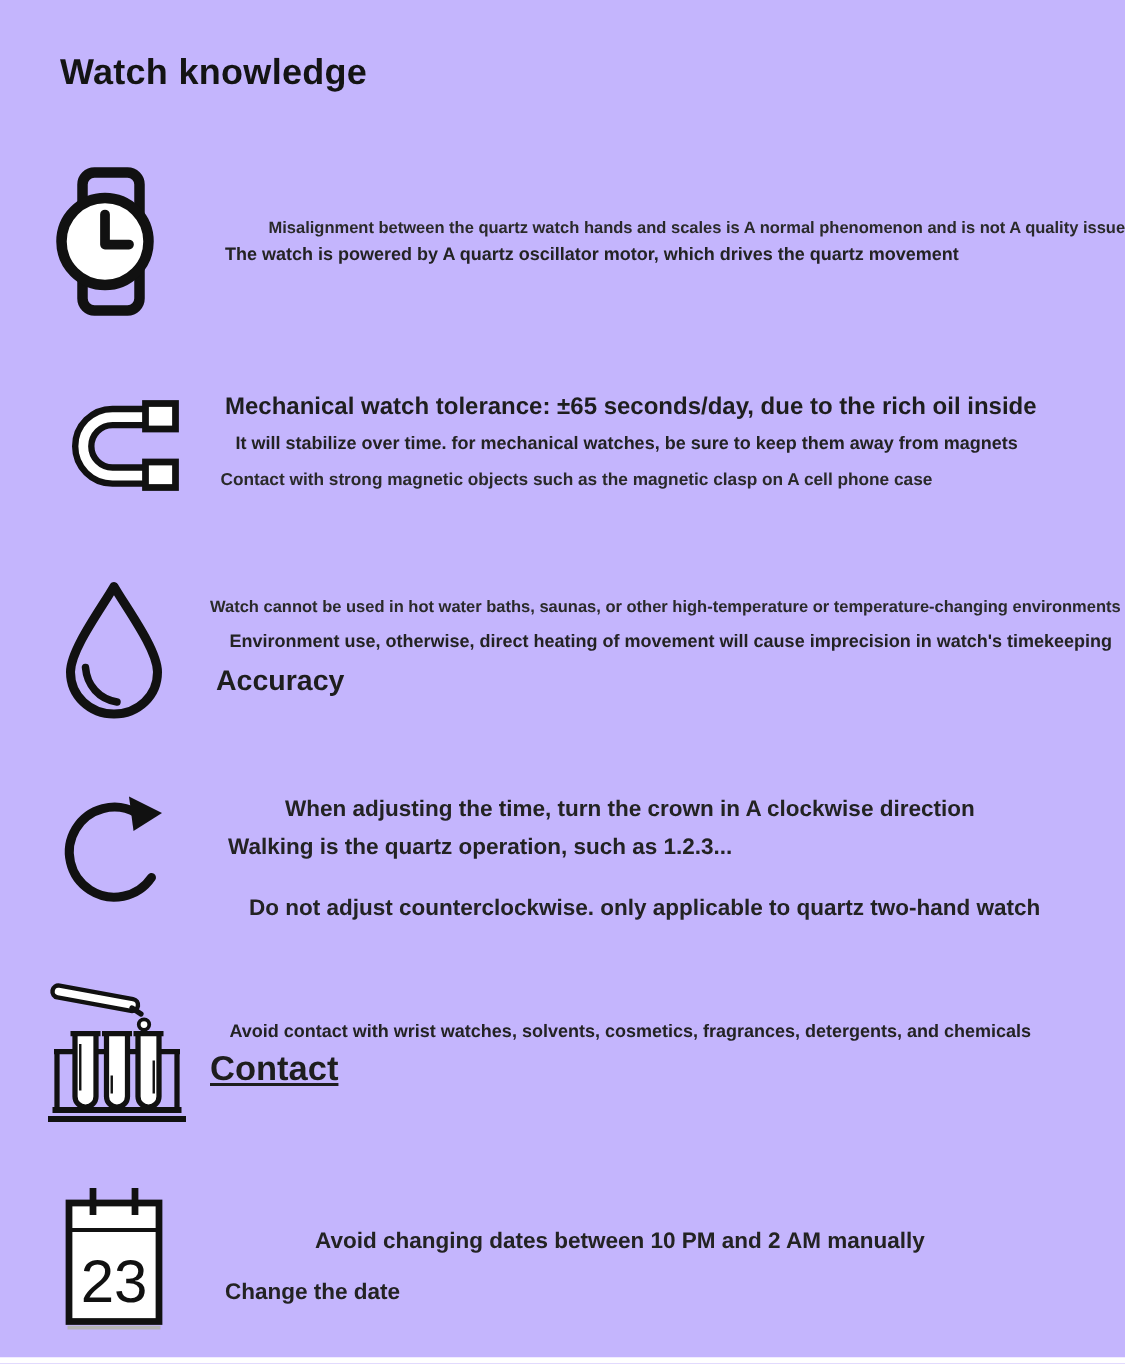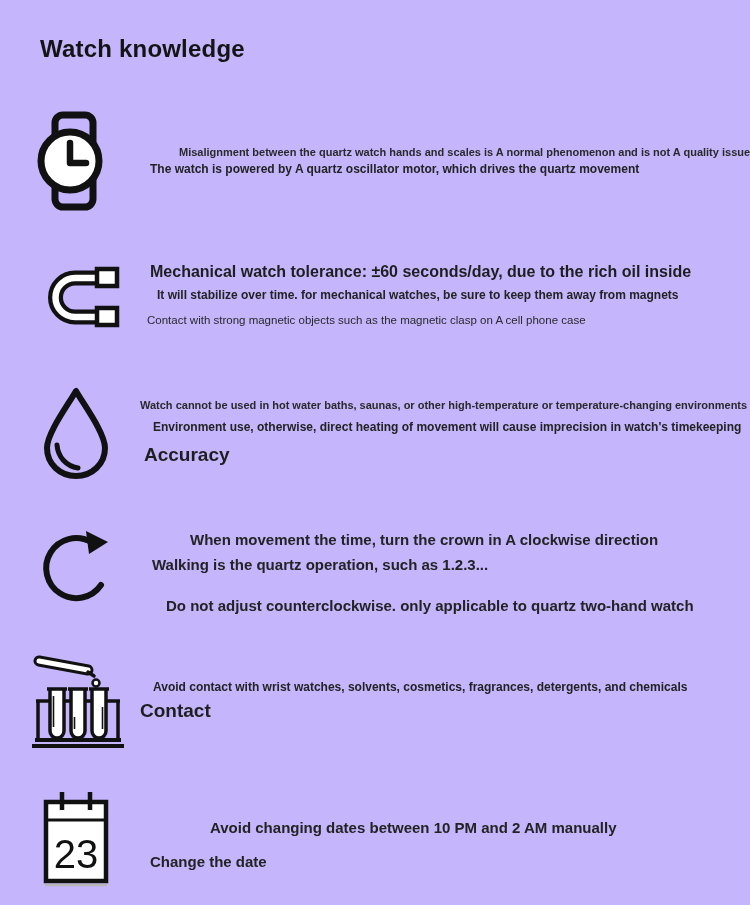--- a/index.html
+++ b/index.html
@@ -3,26 +3,26 @@
 <meta charset="utf-8">
 <style>
   html,body{margin:0;padding:0;background:#ffffff;}
   .canvas{
     position:relative; width:750px; height:905px; background:#c4b5fd;
     font-family:"Liberation Sans", sans-serif; color:#222; overflow:hidden;
   }
   .abs{position:absolute; white-space:nowrap; line-height:1.12;}
   .title{font-size:24px; font-weight:700; color:#141414; letter-spacing:.2px;}
   .t11 {font-size:11px;   font-weight:700; color:#2a2a2a;}
-  .t115{font-size:11.5px; font-weight:400; color:#2a2a2a;text-align:center;}
+  .t115{font-size:11.5px; font-weight:700; color:#2a2a2a;text-align:center;}
   .t14 {font-size:12px;   font-weight:700; color:#232323;}
   .t15 {font-size:15px;   font-weight:700; color:#232323;}
   .t16 {font-size:16px;   font-weight:700; color:#1e1e1e;}
   .t19 {font-size:19px;   font-weight:700; color:#1e1e1e;}
-  .t21 {font-size:19px;   font-weight:700; color:#1e1e1e;}
+  .t21 {font-size:23px;   font-weight:700; color:#1e1e1e;text-decoration:underline;}
   .icon{position:absolute;}
   .icon svg{display:block;}
 </style>
 </head>
 <body>
 
 <div class="canvas">
 
   <h1 class="abs title" style="left:40px; top:36px; margin:0;">Watch knowledge</h1>
 
@@ -40,21 +40,21 @@
 
   <section>
     <span class="icon" style="left:38px; top:263px;">
       <svg width="84" height="68" viewBox="0 0 84 68">
         <path d="M64 15 H37 a19.5 19.5 0 0 0 0 39 H64" fill="none" stroke="#111" stroke-width="15"></path>
         <path d="M64 15 H37 a19.5 19.5 0 0 0 0 39 H64" fill="none" stroke="#fff" stroke-width="6.5"></path>
         <rect x="59" y="6" width="20" height="17" fill="#fff" stroke="#111" stroke-width="4.5"></rect>
         <rect x="59" y="45" width="20" height="17" fill="#fff" stroke="#111" stroke-width="4.5"></rect>
       </svg>
     </span>
-    <p class="abs t16" style="left:150px; top:263px; margin:0;">Mechanical watch tolerance: ±60 seconds/day, due to the rich oil inside</p>
+    <p class="abs t16" style="left:150px; top:263px; margin:0;">Mechanical watch tolerance: ±65 seconds/day, due to the rich oil inside</p>
     <p class="abs t14" style="left:157px; top:289px; margin:0;">It will stabilize over time. for mechanical watches, be sure to keep them away from magnets</p>
     <p class="abs t115" style="left:147px; top:314px; margin:0;">Contact with strong magnetic objects such as the magnetic clasp on A cell phone case</p>
   </section>
 
   <section>
     <span class="icon" style="left:38px; top:385px;">
       <svg width="76" height="96" viewBox="0 0 76 96">
         <path d="M38 6 C30 20 9 48 9 63 C9 79 22 91 38 91 C54 91 67 79 67 63 C67 48 46 20 38 6 Z" fill="none" stroke="#111" stroke-width="6" stroke-linejoin="round"></path>
         <path d="M19 60 C20 72 28 81 40 83" fill="none" stroke="#111" stroke-width="5" stroke-linecap="round"></path>
       </svg>
@@ -64,21 +64,21 @@
     <p class="abs t19" style="left:144px; top:444px; margin:0;">Accuracy</p>
   </section>
 
   <section>
     <span class="icon" style="left:40px; top:520px;">
       <svg width="76" height="90" viewBox="0 0 76 90">
         <path d="M61 65 A30 30 0 1 1 51 22" fill="none" stroke="#111" stroke-width="6" stroke-linecap="round"></path>
         <polygon points="46,11 68,22 49,34" fill="#111"></polygon>
       </svg>
     </span>
-    <p class="abs t15" style="left:190px; top:532px; margin:0;">When movement the time, turn the crown in A clockwise direction</p>
+    <p class="abs t15" style="left:190px; top:532px; margin:0;">When adjusting the time, turn the crown in A clockwise direction</p>
     <p class="abs t15" style="left:152px; top:557px; margin:0;">Walking is the quartz operation, such as 1.2.3...</p>
     <p class="abs t15" style="left:150px; top:582px; margin:16px;">Do not adjust counterclockwise. only applicable to quartz two-hand watch</p>
   </section>
 
   <section>
     <span class="icon" style="left:30px; top:645px;">
       <svg width="95" height="103" viewBox="0 0 95 103">
         <path d="M9 16 L58 25" stroke="#111" stroke-width="11" stroke-linecap="round" fill="none"></path>
         <path d="M9 16 L58 25" stroke="#fff" stroke-width="5" stroke-linecap="round" fill="none"></path>
         <path d="M58 27 L64 31" stroke="#111" stroke-width="3.5" stroke-linecap="round" fill="none"></path>

